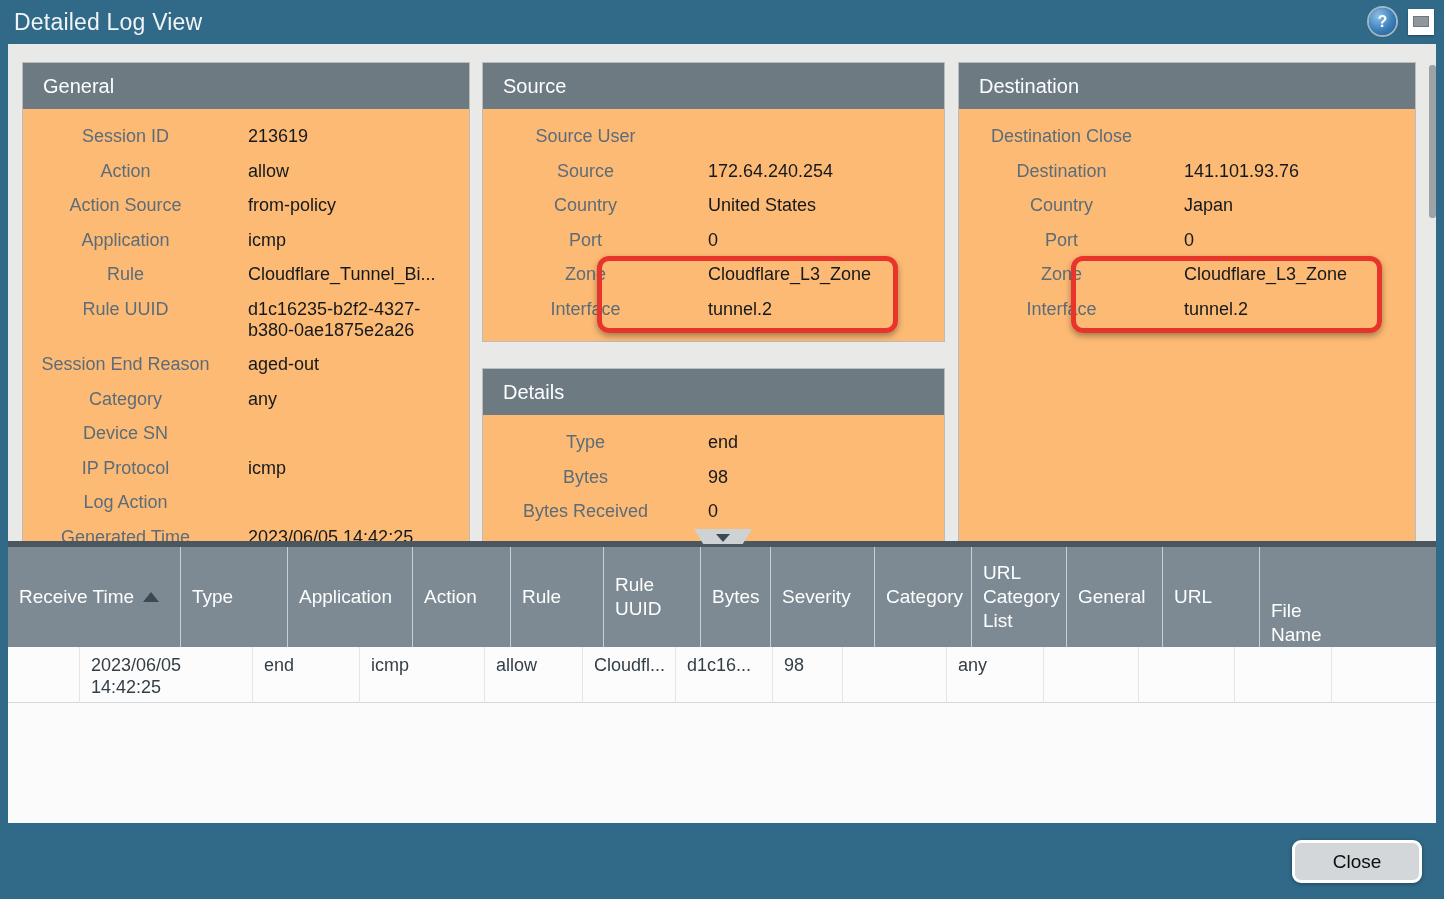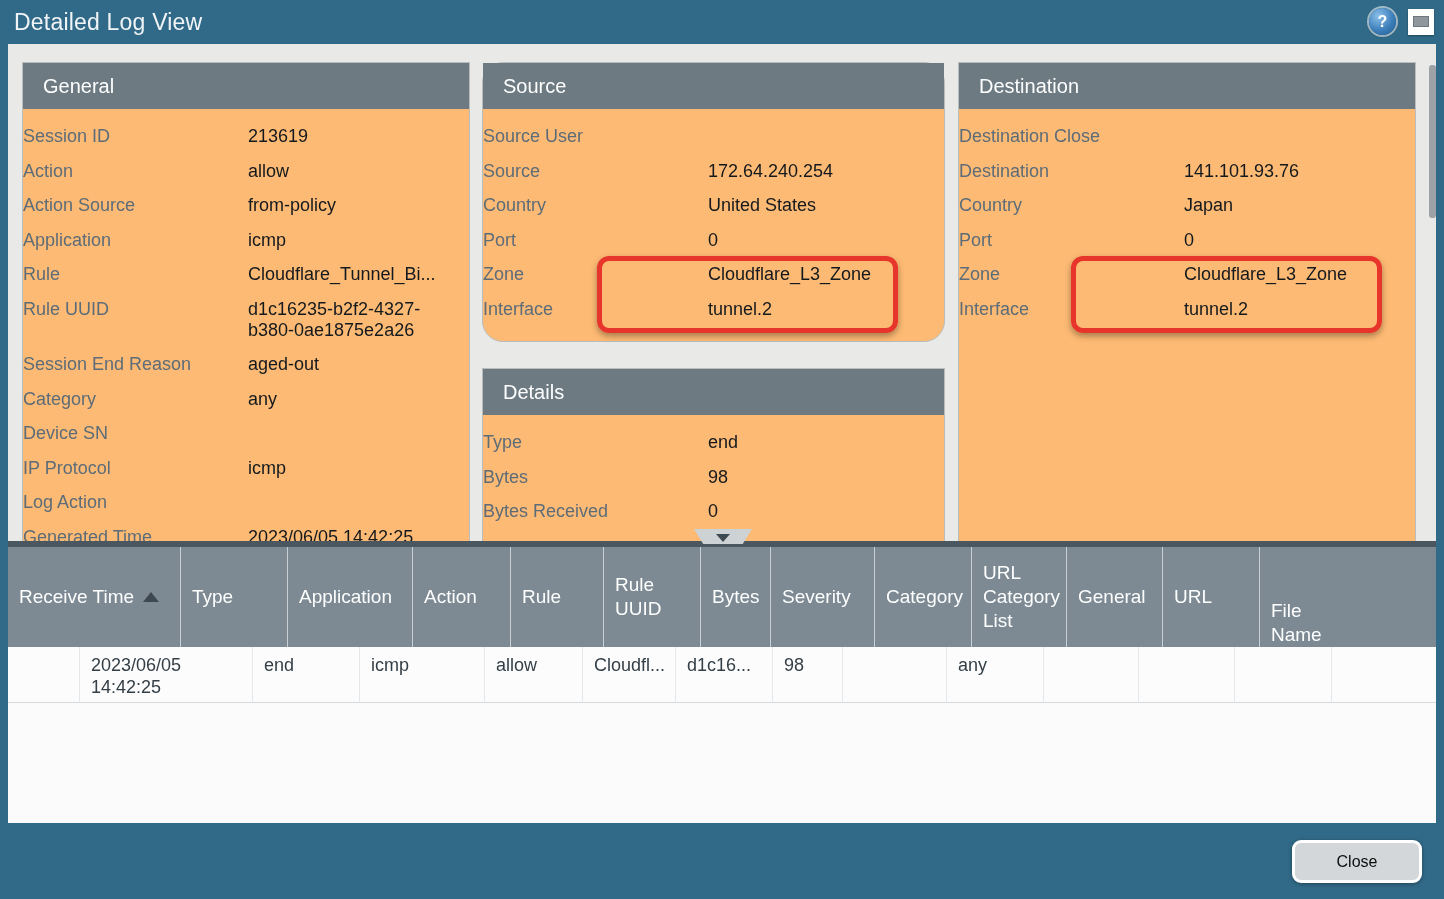--- a/index.html
+++ b/index.html
@@ -19,25 +19,25 @@
   .win-icon .inner { width:16px; height:11px; background:#8F979D; border:1px solid #6E777D; }
 
   
   .top-pane { position:absolute; left:8px; top:44px; width:1428px; height:497px; background:#E9E9E7; overflow:hidden; }
 
   .panel { position:absolute; background:#fdba74; border:1px solid #BABDBE; }
   .panel-header { height:46px; background:#6D7A82; color:#FDFEFE; font-size:20px; line-height:46px; padding-left:20px; }
   .panel-body { padding-top:17px; padding-bottom:8px; position:relative; }
 
   .frow { display:flex; margin-bottom:13.5px; }
-  .flabel { width:205px; min-height:21px; text-align:left; color:#5C6C78; font-size:18px; line-height:21px; flex:none; }
+  .flabel { width:205px; min-height:21px; text-align:center; color:#5C6C78; font-size:18px; line-height:21px; flex:none; }
   .fvalue { margin-left:20px; color:#14191D; font-size:18px; line-height:21px; max-width:213px; overflow-wrap:break-word; }
 
   .panel-general { left:14px; top:18px; width:448px; height:620px; }
-  .panel-source { left:474px; top:18px; width:463px;border-radius:21px; }
+  .panel-source { left:474px; top:18px; width:463px; }
   .panel-details { left:474px; top:324px; width:463px; height:300px; }
   .panel-destination { left:950px; top:18px; width:458px; height:620px; }
 
   .hl-box { position:absolute; border:5px solid #E8352B; border-radius:12px;
     box-shadow:0 3px 6px rgba(0,0,0,.35); pointer-events:none; }
   .hl-source { left:114px; top:193px; width:301px; height:77px; }
   .hl-dest { left:112px; top:193px; width:311px; height:77px; }
 
   .vscroll { position:absolute; left:1421px; top:21px; width:7px; height:153px; background:#9CA2A5; border-radius:3px; cursor:pointer; }
 
@@ -60,21 +60,21 @@
     border-bottom:1px solid #D5D9DB; overflow:hidden; }
   .td:last-child { border-right:none; }
 
   .c0{width:72px;flex:none}.c1{width:173px;flex:none}.c2{width:107px;flex:none}.c3{width:125px;flex:none}
   .c4{width:98px;flex:none}.c5{width:93px;flex:none}.c6{width:97px;flex:none}.c7{width:70px;flex:none}
   .c8{width:104px;flex:none}.c9{width:97px;flex:none}.c10{width:95px;flex:none}.c11{width:96px;flex:none}
   .c12{width:97px;flex:none}.c13{width:104px;flex:none}
 
   
   .close-btn { position:absolute; left:1292px; top:840px; width:130px; height:43px; background:#D3D7D9;
-    border:3px solid #FFFFFF; border-radius:9px; font-family:"Liberation Sans",sans-serif; font-size:16px; color:#0D0D0D;
+    border:3px solid #FFFFFF; border-radius:9px; font-family:"Liberation Sans",sans-serif; font-size:19px; color:#0D0D0D;
     box-shadow:0 1px 4px rgba(0,0,0,.35); cursor:pointer; }
 </style>
 </head>
 <body>
 
 <div class="titlebar">
   <span class="title">Detailed Log View</span>
   <div class="tb-icons">
     <div class="help-icon">
         <span>?</span>

